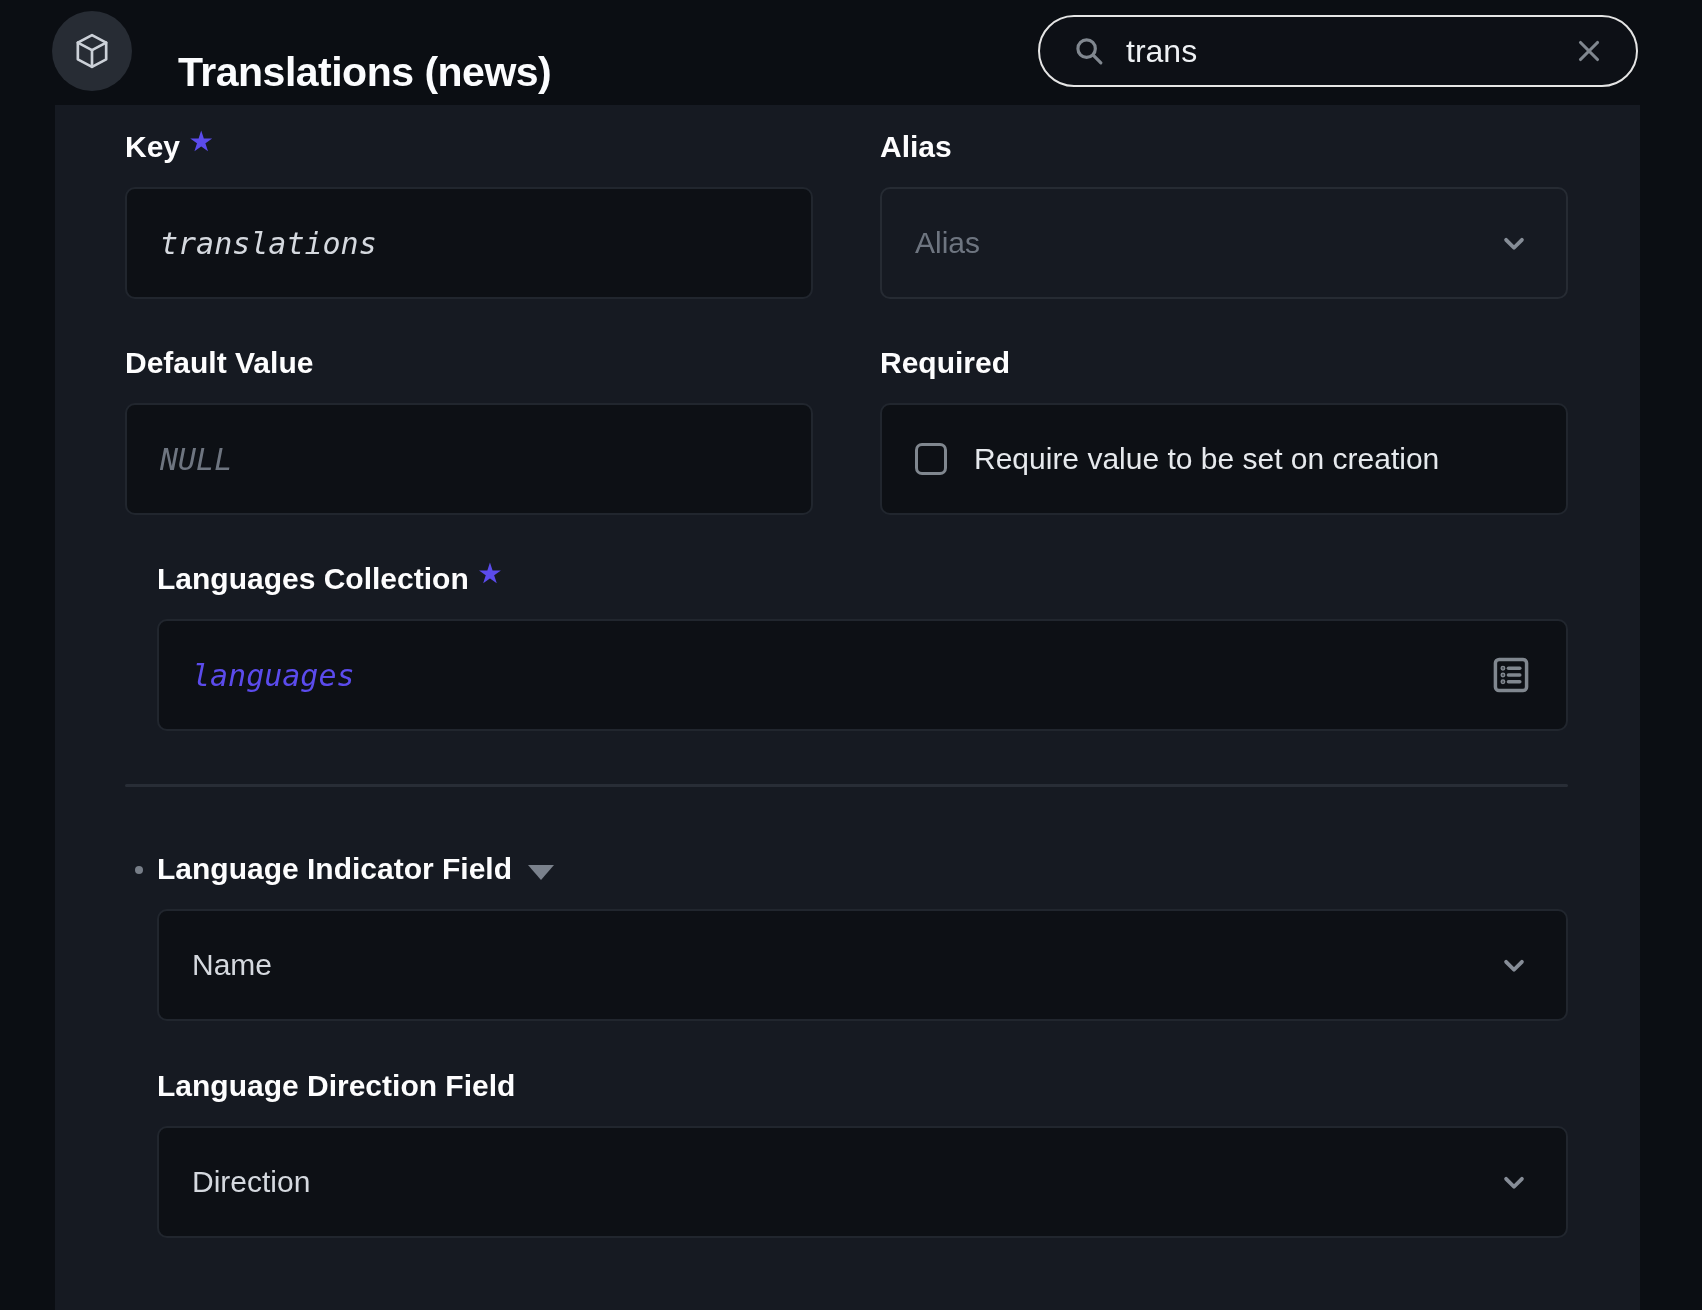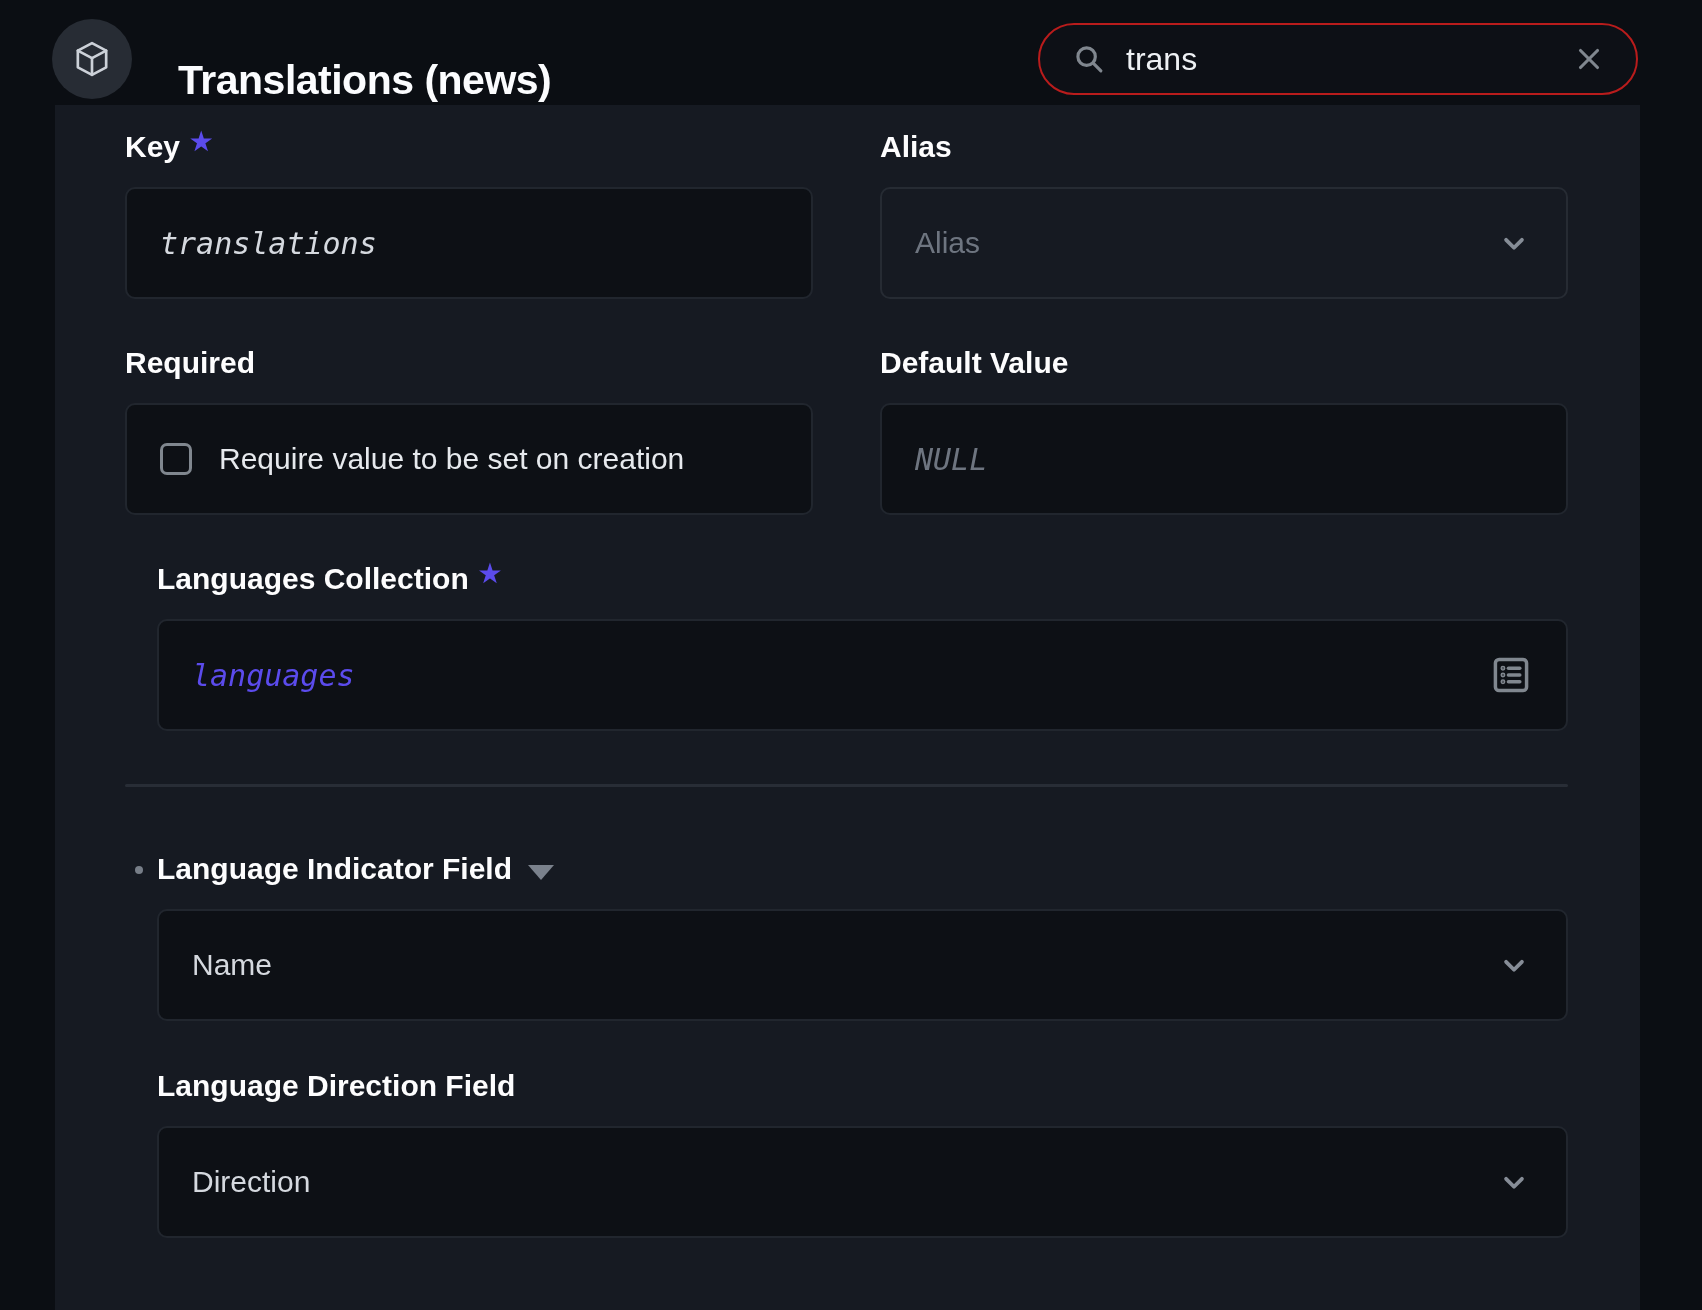--- a/index.html
+++ b/index.html
@@ -7,37 +7,37 @@
   body {
     background:#0b0e13;
     font-family:"Liberation Sans", sans-serif;
     color:#ffffff;
     overflow:hidden;
     position:relative;
   }
 
   
   .header {
-    position:absolute; left:0; top:12px; width:1702px; height:135px;
+    position:absolute; left:0; top:4px; width:1702px; height:135px;
     display:flex; align-items:center;padding-left:27px;
   }
   .icon-circle {
     position:absolute; left:52px; top:7px;
     width:80px; height:80px; border-radius:50%;
     background:#272c34;
     display:flex; align-items:center; justify-content:center;
   }
   .page-title {
     position:absolute; left:178px; top:50%; transform:translateY(-50%);
     font-size:41px; font-weight:700; letter-spacing:-0.5px; color:#fbfcfe;
   }
   .search-pill {
     position:absolute; right:64px; top:11px;
     width:600px; height:72px;
-    border:2px solid #b91c1c; border-radius:36px;
+    border:2px solid #e5e5e5; border-radius:36px;
     background:#0d1016;
     display:flex; align-items:center;
     padding:0 30px;
   }
   .search-pill .search-value {
     flex:1; margin-left:18px;
     font-size:32px; color:#eef1f4;
   }
 
   
@@ -161,33 +161,33 @@
             <path d="M7 10 L12 15 L17 10"></path>
           </svg>
         </span>
       </div>
     </div>
   </div>
 
   <div class="row">
     <div>
       <div class="field-label">
+        <span>Default Value</span>
+      </div>
+      <div class="control mono">
+        <span class="muted">NULL</span>
+      </div>
+    </div>
+    <div>
+      <div class="field-label">
         <span>Required</span>
       </div>
       <div class="control">
         <span class="checkbox-box"></span>
         <span class="checkbox-label">Require value to be set on creation</span>
-      </div>
-    </div>
-    <div>
-      <div class="field-label">
-        <span>Default Value</span>
-      </div>
-      <div class="control mono">
-        <span class="muted">NULL</span>
       </div>
     </div>
   </div>
 
   <div class="full">
     <div class="field-label">
       <span>Languages Collection</span>
       <span class="req-star">★</span>
     </div>
     <div class="control mono">

